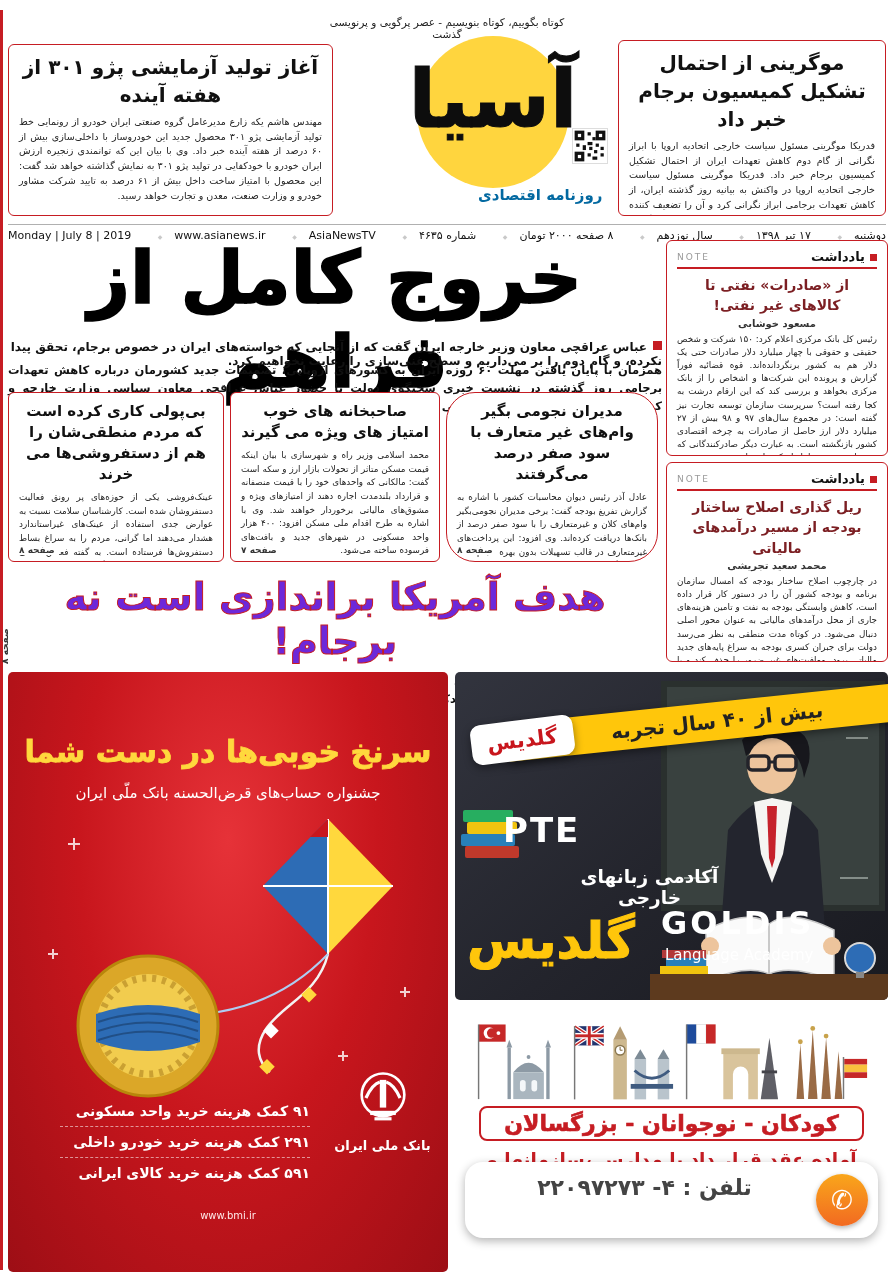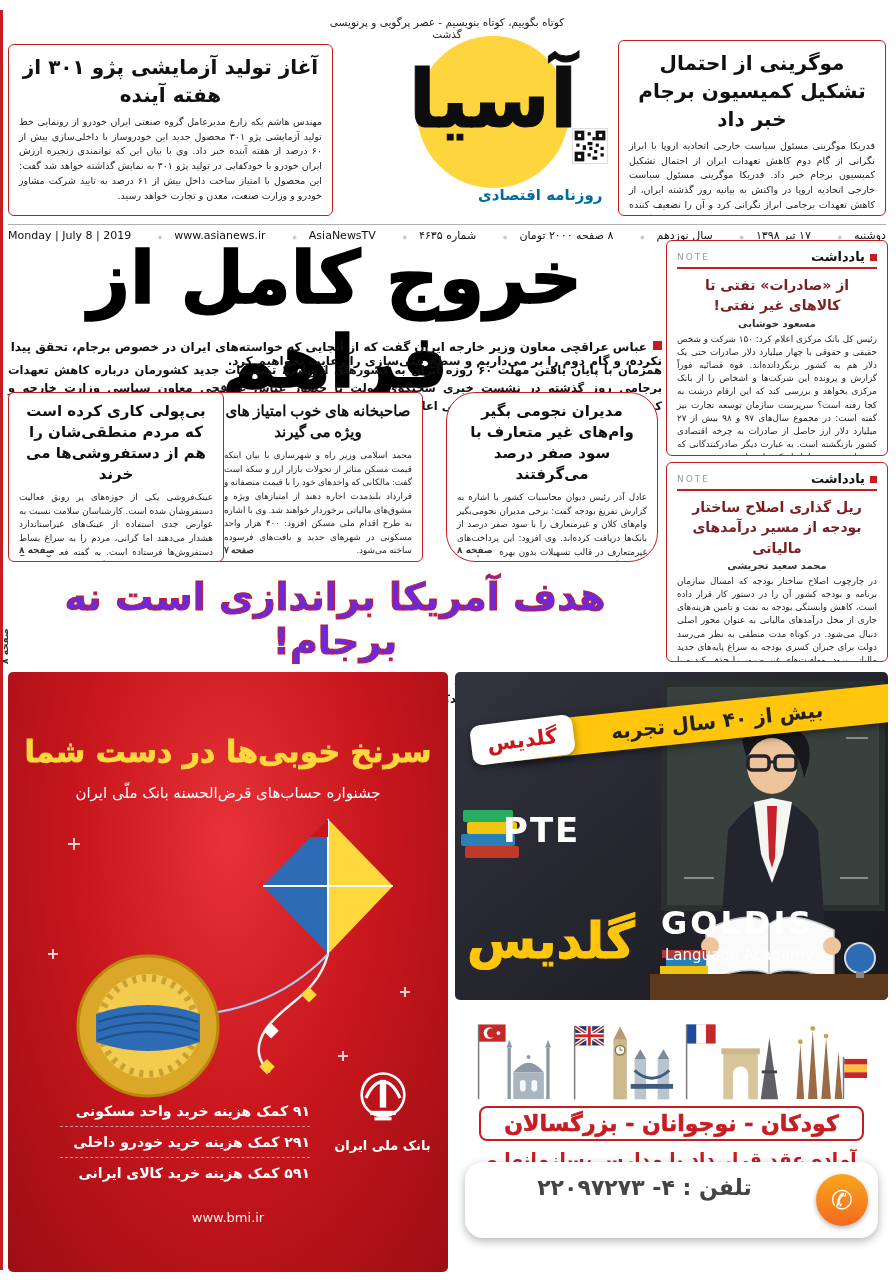--- a/index.html
+++ b/index.html
@@ -46,21 +46,21 @@
              border-bottom:2px solid #c61d23;padding-bottom:3px;}
   .note-fa{font-size:13px;font-weight:bold;color:#111;}
   .note-sq{display:inline-block;width:7px;height:7px;background:#c61d23;margin-left:5px;vertical-align:0;}
   .note-en{font-size:9px;color:#9a9a9a;letter-spacing:2px;}
   .note-title{font-size:14px;font-weight:bold;color:#7c1f23;text-align:center;margin:6px 0 2px;line-height:1.45;}
   .note-author{text-align:center;font-size:10px;font-weight:bold;color:#333;margin-bottom:4px;}
   .note-body{font-size:8.8px;line-height:1.5;text-align:justify;margin:0;color:#222;}
 
   .artbox{top:392px;height:170px;}
   #art-0{left:446px;width:212px;border-radius:29px;}
-  #art-1{left:213px;width:210px;font-family:Liberation Serif, serif;}
+  #art-1{left:230px;width:210px;}
   #art-2{left:8px;width:216px;}
   .artbox .art-title{font-size:15px;}
   .artbox .art-body{font-size:8.8px;}
   .box-pg{position:absolute;bottom:6px;left:10px;font-size:9px;color:#333;font-weight:bold;background:#fff;padding-right:4px;}
 
   #second-lead{position:absolute;top:566px;left:8px;width:654px;height:100px;}
   #second-headline{margin:9px;text-align:center;font-size:38px;color:#6d28d9;font-weight:bold;
                    -webkit-text-stroke:1px #c61d23;}
   #second-deck{margin-top:10px;font-size:11.5px;font-weight:bold;color:#111;line-height:1.55;
                text-align:justify;padding:0 4px 0 26px;}
@@ -72,21 +72,21 @@
            background:radial-gradient(ellipse at 50% 28%,#e63238 0%,#c8161d 48%,#9d0e15 100%);color:#fff;}
   #bank-headline{position:absolute;top:62px;left:0;width:100%;text-align:center;color:#ffd83d;
                  font-size:30px;font-weight:bold;-webkit-text-stroke:0.8px #ffd83d;}
   #bank-subhead{position:absolute;top:112px;left:0;width:100%;text-align:center;font-size:15px;}
   #kite-scene{position:absolute;left:0;top:132px;width:440px;height:300px;}
   #bank-benefits{position:absolute;left:52px;top:424px;width:250px;text-align:right;font-size:14px;font-weight:bold;}
   #bank-benefits .benefit{padding:7px 0;border-bottom:1px dashed rgba(255,255,255,.55);}
   #bank-benefits .benefit:last-child{border-bottom:none;}
   #bank-logo{position:absolute;left:322px;top:394px;width:105px;text-align:center;}
   #bank-name{font-size:13px;font-weight:bold;margin-top:4px;}
-  #bank-site{position:absolute;left:0;top:538px;width:100%;text-align:center;font-size:13px;color:#ffe9e9;}
+  #bank-site{position:absolute;left:0;top:538px;width:100%;text-align:center;font-size:10px;color:#ffe9e9;}
 
   
   #ad-goldis{position:absolute;top:672px;left:455px;width:433px;height:600px;background:#fff;}
   #goldis-dark{position:relative;height:328px;border-radius:5px;overflow:hidden;
                background:linear-gradient(140deg,#32343e 0%,#23242c 55%,#191a20 100%);}
   #man-svg{position:absolute;right:0;bottom:0;width:238px;height:322px;z-index:1;}
   #goldis-ribbon{position:absolute;top:30px;left:52px;width:420px;transform:rotate(-6deg);z-index:3;
                  background:#ffc60b;color:#222;font-weight:bold;font-size:20px;text-align:center;
                  padding:7px 0;box-shadow:0 3px 8px rgba(0,0,0,.45);}
   #goldis-badge{position:absolute;top:48px;left:16px;z-index:4;background:#fff;color:#c8161d;
@@ -311,20 +311,21 @@
       <div id="goldis-badge">گلدیس</div>
 
       <svg id="books-svg" viewBox="0 0 64 74">
         <rect x="6" y="56" width="54" height="12" rx="2" fill="#c0392b"></rect>
         <rect x="2" y="44" width="54" height="12" rx="2" fill="#2980b9"></rect>
         <rect x="8" y="32" width="50" height="12" rx="2" fill="#f1c40f"></rect>
         <rect x="4" y="20" width="50" height="12" rx="2" fill="#27ae60"></rect>
       </svg>
 
       <div id="goldis-pte">PTE</div>
+      <div id="goldis-academy">آکادمی زبانهای خارجی</div>
       <div id="goldis-brand-fa">گلدیس</div>
       <div id="goldis-brand-en">GOLDIS</div>
       <div id="goldis-brand-sub">Language Academy</div>
     </div>
 
     <div id="monuments">
       <svg viewBox="0 0 86 88" width="82" height="86">
         <g fill="#9a6b45">
           <path d="M10 88 L14 30 L18 88Z"></path>
             <path d="M22 88 L27 16 L32 88Z"></path>

